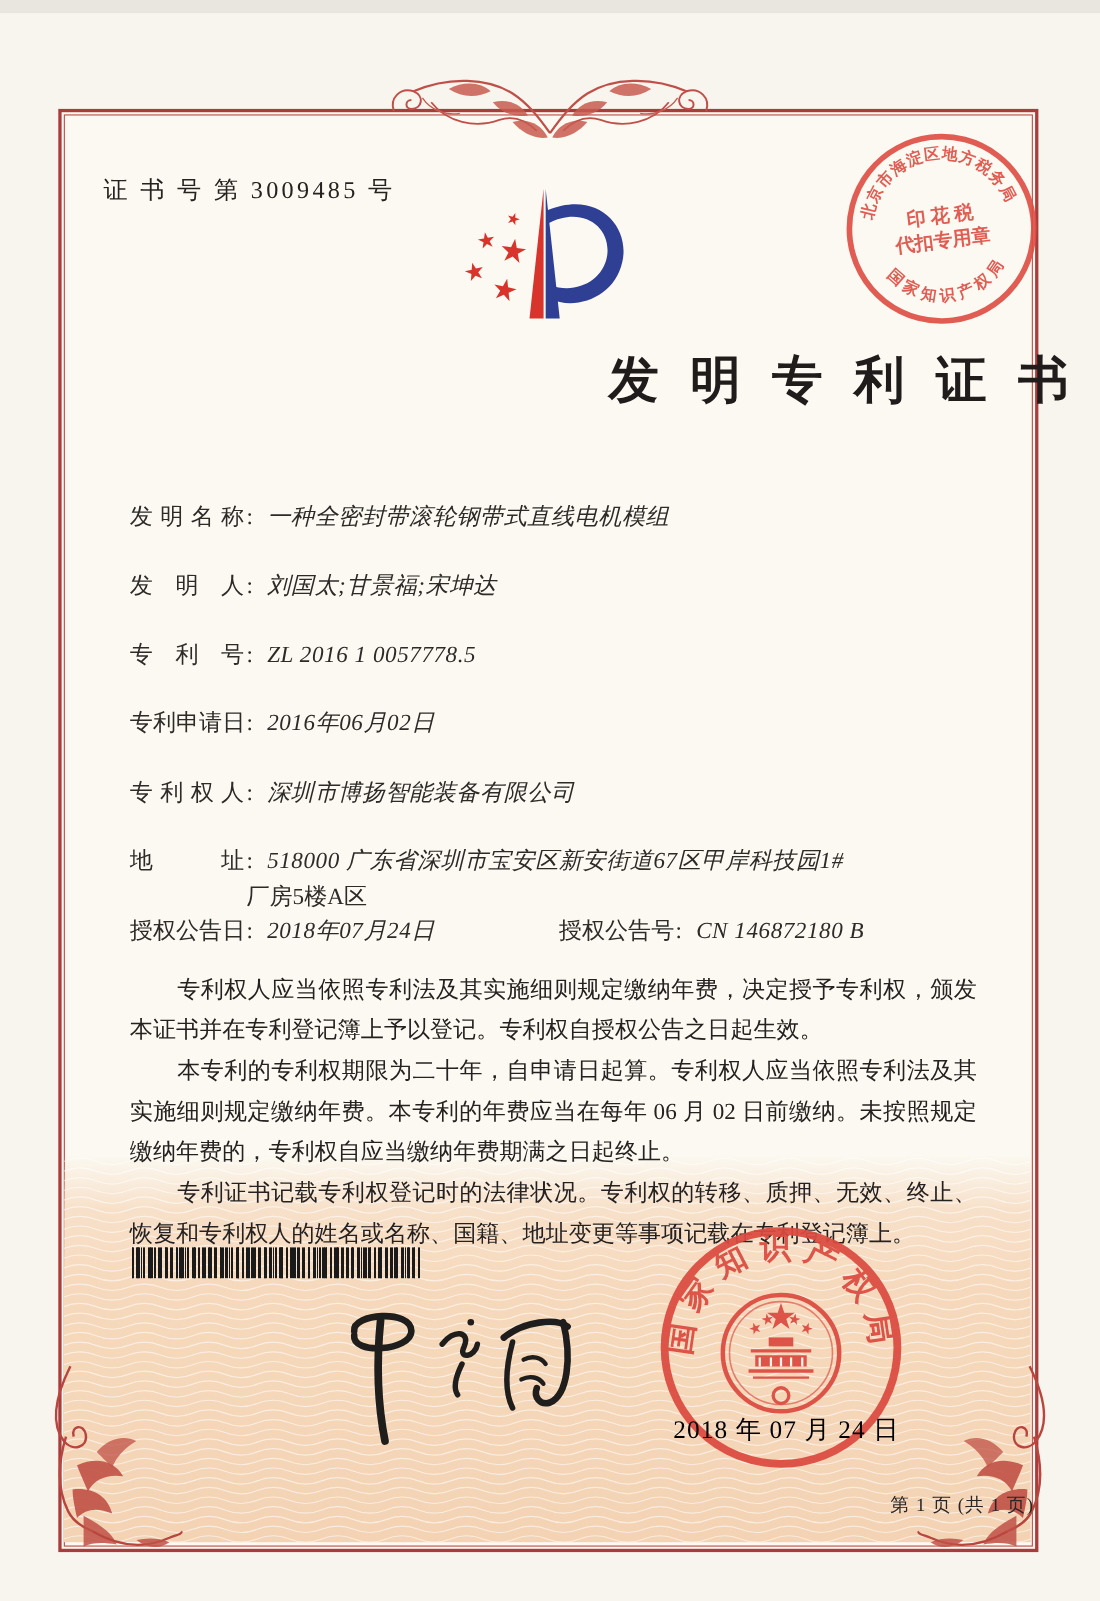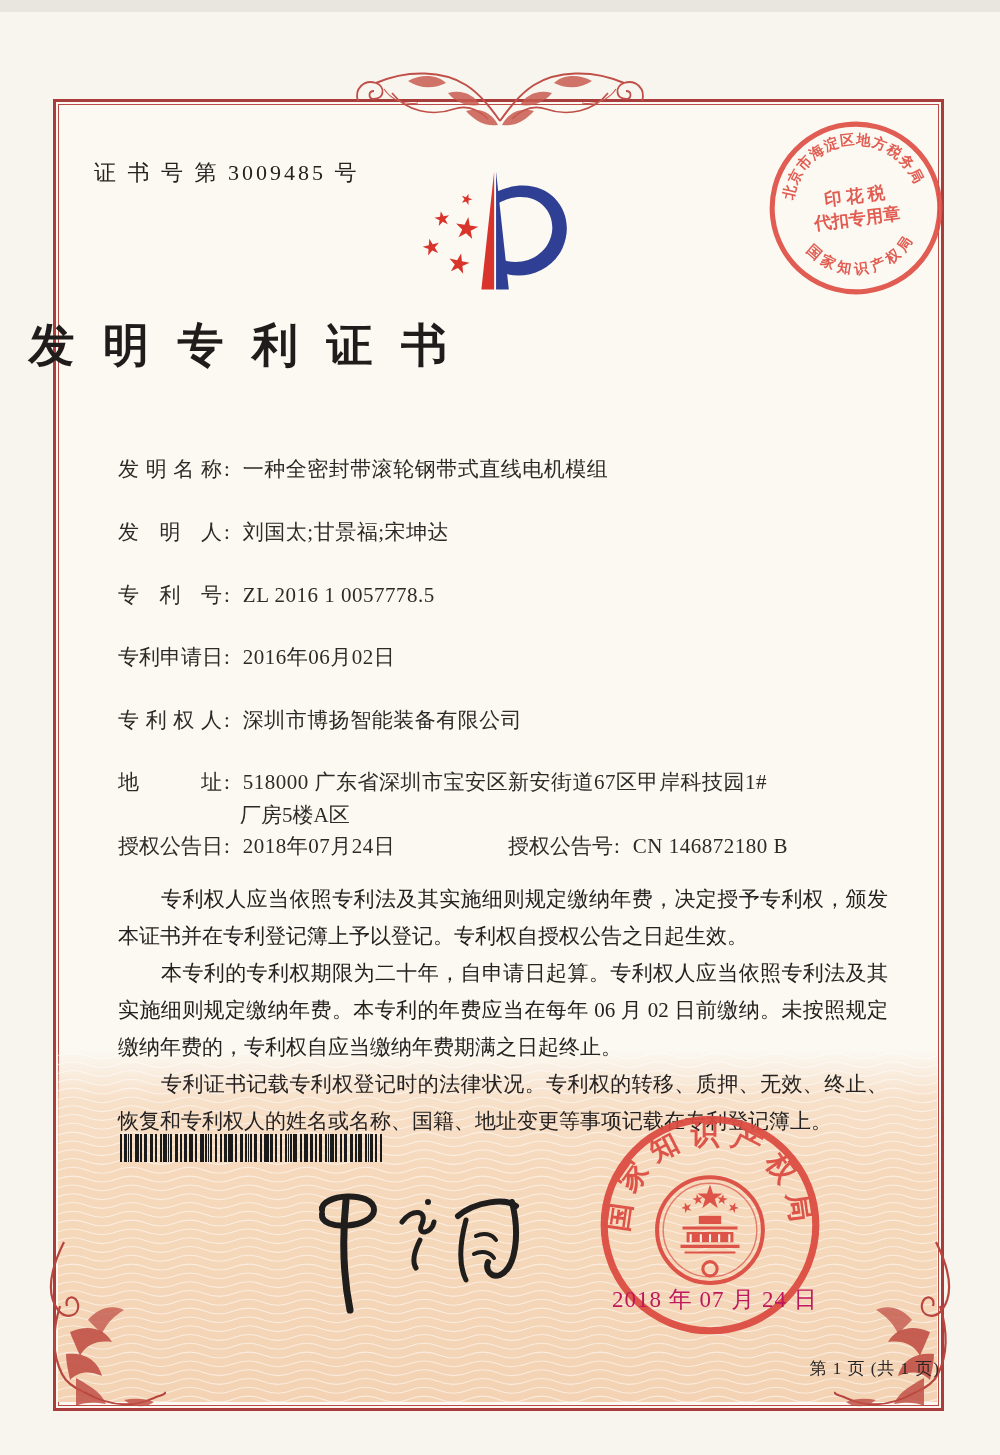--- a/index.html
+++ b/index.html
@@ -9,44 +9,44 @@
   .frame{position:absolute;left:53px;top:87px;width:885px;height:1306px;border:3px solid #a93d3c;background:#fbf9f1;}
   .frame-inner{position:absolute;inset:2px;border:1px solid #bb4b46;}
   
   .peach-band{position:absolute;left:58px;top:1038px;width:879px;height:352px;
      background:linear-gradient(180deg,rgba(246,216,188,0) 0%,rgba(246,216,188,.75) 14%,#f6d9bc 34%,#f3d3b4 100%);}
   .peach-band svg{position:absolute;inset:0;width:100%;height:100%;}
   
   .cert-no{position:absolute;left:94px;top:146px;font-size:22px;letter-spacing:3px;color:#262220;}
   .logo{position:absolute;left:402px;top:150px;width:196px;height:152px;}
   .tax-stamp{position:absolute;left:764px;top:104px;width:184px;height:184px;transform:rotate(-7deg);opacity:.92;}
-  .title{position:absolute;left:0;top:303px;width:100%;text-align:left;font-size:46px;font-weight:600;
+  .title{position:absolute;left:0;top:303px;width:100%;text-align:right;font-size:46px;font-weight:600;
          letter-spacing:.62em;padding-left:.62em;box-sizing:border-box;color:#1f1c1b;}
   
   .f-row{position:absolute;left:118px;display:flex;align-items:baseline;font-size:21px;color:#2d2a28;white-space:nowrap;}
   .dist{display:inline-flex;justify-content:space-between;width:104px;}
   .f-colon{margin-left:2px;}
-  .f-value{margin-left:13px;letter-spacing:.5px;}
-  .addr-line2{position:absolute;left:240px;top:789px;font-size:21px;color:#2d2a28;}
+  .f-value{margin-left:13px;letter-spacing:.5px;font-style:italic;}
+  .addr-line2{position:absolute;left:224px;top:789px;font-size:21px;color:#2d2a28;}
   .grant-right{position:absolute;left:390px;top:0;display:flex;align-items:baseline;}
   
   .legal{position:absolute;left:118px;top:869px;width:770px;font-size:21px;line-height:37px;
          text-align:justify;color:#252120;}
   .legal p{margin:0;text-indent:2.05em;}
   
   .barcode{position:absolute;left:120px;top:1122px;width:262px;height:28px;
      background-image:
        repeating-linear-gradient(90deg,#1a1a1a 0 2px,rgba(0,0,0,0) 2px 5px),
        repeating-linear-gradient(90deg,#1a1a1a 0 1px,rgba(0,0,0,0) 1px 8px),
        repeating-linear-gradient(90deg,rgba(0,0,0,0) 0 4px,#1a1a1a 4px 6px,rgba(0,0,0,0) 6px 13px);}
   .director{position:absolute;left:118px;top:1198px;font-family:"Liberation Sans","DejaVu Sans",sans-serif;
             font-size:24px;letter-spacing:4px;color:#232120;line-height:44px;}
   .signature{position:absolute;left:262px;top:1158px;width:270px;height:160px;}
   .seal{position:absolute;left:593px;top:1096px;width:234px;height:234px;opacity:.93;}
-  .seal-date{position:absolute;left:612px;top:1272px;font-size:23px;letter-spacing:1px;color:#be185d;}
+  .seal-date{position:absolute;left:612px;top:1272px;font-size:23px;letter-spacing:1px;color:#000000;}
   .page-no{position:absolute;left:0;top:1345px;width:940px;text-align:right;font-size:17px;letter-spacing:1px;color:#2a2625;}
   
   .swag{position:absolute;left:348px;top:55px;width:304px;height:62px;}
   .corner-fl{position:absolute;top:1224px;width:130px;height:176px;}
   .corner-fl.left{left:36px;}
   .corner-fl.right{left:834px;transform:scaleX(-1);}
 </style>
 </head>
 <body>
 

